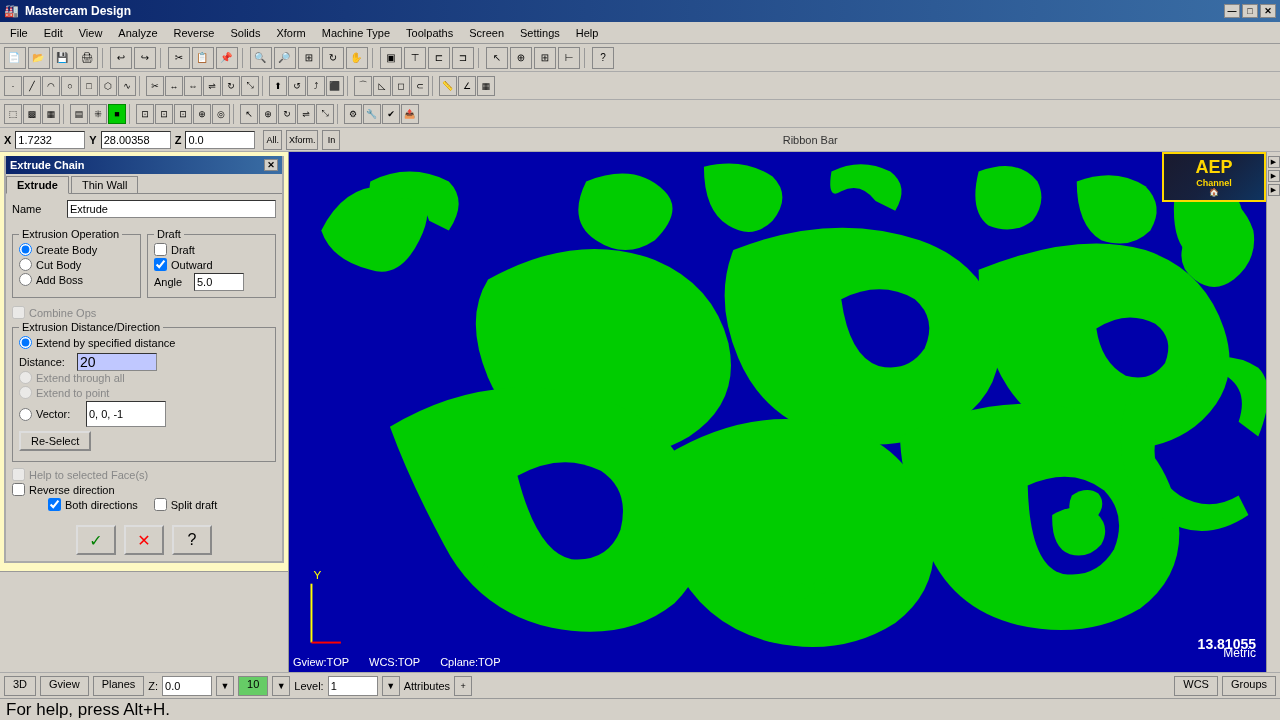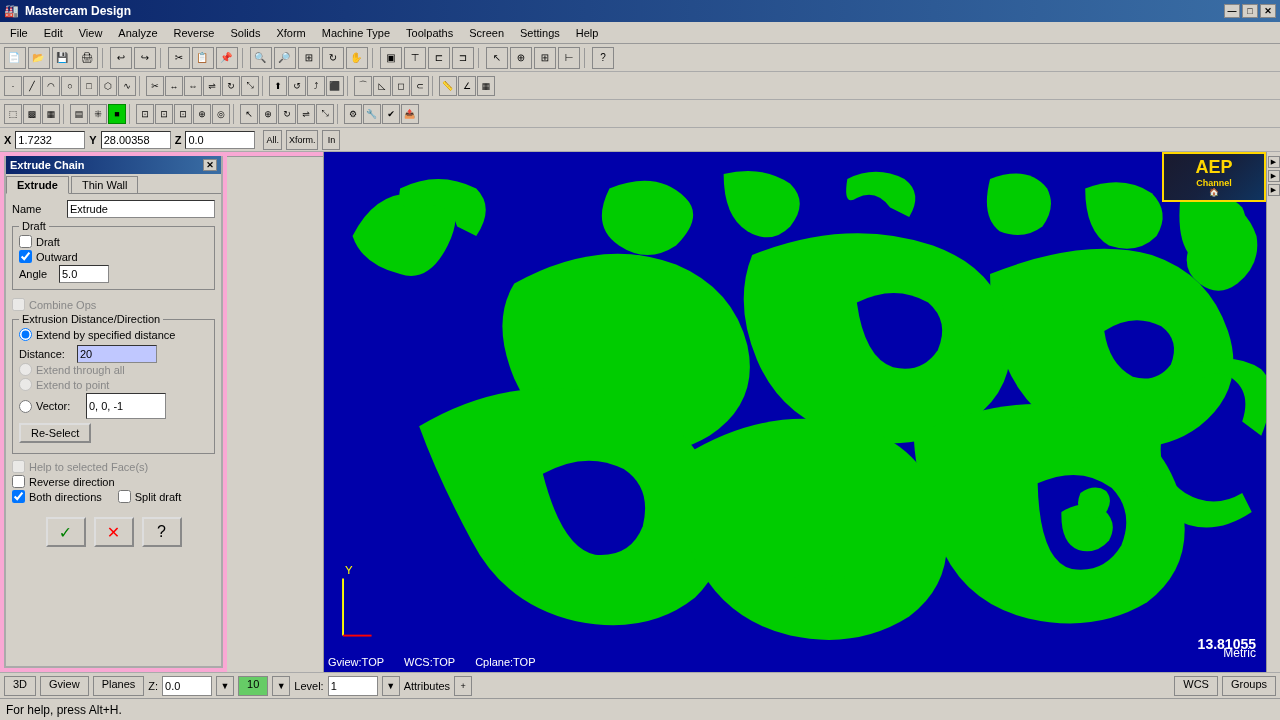--- a/index.html
+++ b/index.html
@@ -87,25 +87,25 @@
     }
 
     
     #main-area {
       display: flex;
       height: calc(720px - 22px - 22px - 28px - 28px - 28px - 24px - 26px - 22px);
     }
 
     
     #left-panel {
-      width: 324px;
-      background: #f9a8d4;
+      width: 289px;
+      background: #fef9c3;
       border-right: 1px solid #999;
       display: flex;
-      flex-direction: row;
+      flex-direction: column;
       position: relative;
     }
 
     
     #extrude-dialog {
       margin: 4px;
       background: #d4d0c8;
       border: 2px solid #aaa;
       border-top: none;
       position: relative;
@@ -150,21 +150,21 @@
     .dialog-tab.active {
       background: #d4d0c8;
       border-bottom: 1px solid #d4d0c8;
       font-weight: bold;
       margin-bottom: -1px;
       z-index: 1;
     }
 
     
     #dialog-content { padding: 6px; }
-    .form-row { display: flex; align-items: center; margin-bottom: 0; }
+    .form-row { display: flex; align-items: center; margin-bottom: 8px; }
     .form-label { width: 55px; font-size: 11px; }
     .form-input {
       flex: 1; height: 18px;
       border: 1px inset #888;
       background: white;
       font-size: 11px;
       padding: 0 2px;
     }
 
     
@@ -196,21 +196,21 @@
       font-size: 11px;
       padding: 0 2px;
     }
 
     .dist-row { display: flex; align-items: center; margin-top: 4px; font-size: 11px; }
     .dist-label { width: 58px; }
     .dist-input {
       width: 80px; height: 18px;
       border: 1px inset #888;
       background: #c0c8ff;
-      font-size: 11px;
+      font-size: 14px;
       padding: 0 2px;
     }
 
     .vector-row { display: flex; align-items: center; font-size: 11px; }
     .vector-label { width: 50px; }
     .vector-input {
       width: 80px; height: 18px;
       border: 1px inset #888;
       background: white;
       font-size: 11px;
@@ -277,21 +277,21 @@
     }
 
     
     #status-bar {
       background: #d4d0c8;
       height: 22px;
       display: flex;
       align-items: center;
       border-top: 1px solid #999;
       padding: 0 6px;
-      font-size: 12px;
+      font-size: 17px;
     }
 
     
     #bottom-toolbar {
       background: #d4d0c8;
       height: 26px;
       display: flex;
       align-items: center;
       border-top: 1px solid #aaa;
       padding: 0 4px;
@@ -515,20 +515,21 @@
 <div id="coords-bar">
   <span class="coord-label">X</span>
   <input class="coord-input" value="1.7232" style="">
   <span class="coord-label">Y</span>
   <input class="coord-input" value="28.00358" style="">
   <span class="coord-label">Z</span>
   <input class="coord-input" value="0.0" style="">
   <div class="tb-btn-small" style="margin-left:4px;">All.</div>
   <div class="tb-btn-small">Xform.</div>
   <div class="tb-btn-small">In</div>
+  <div id="ribbon-bar-label">Ribbon Bar</div>
 </div>
 
 <div id="main-area" style="height: 520px;">
 
   <div id="left-panel">
     <div id="extrude-dialog">
 
       <div id="dialog-title-bar">
         <span>Extrude Chain</span>
         <div class="dialog-close-btn">✕</div>
@@ -541,20 +542,37 @@
 
       <div id="dialog-content">
 
         <div class="form-row">
           <span class="form-label">Name</span>
           <input class="form-input" value="Extrude" style="">
         </div>
 
         <div style="display:flex; gap:6px;">
 
+          <div class="group-box" style="flex:1; margin-top:8px;">
+            <span class="group-box-title">Extrusion Operation</span>
+            <div style="margin-top:4px;">
+              <div class="radio-row">
+                <input type="radio" name="extop" id="rb_create" checked="" style="">
+                <label for="rb_create">Create Body</label>
+              </div>
+              <div class="radio-row">
+                <input type="radio" name="extop" id="rb_cut" style="">
+                <label for="rb_cut">Cut Body</label>
+              </div>
+              <div class="radio-row">
+                <input type="radio" name="extop" id="rb_boss" style="">
+                <label for="rb_boss">Add Boss</label>
+              </div>
+            </div>
+          </div>
 
           <div class="group-box" style="flex:1; margin-top:8px;">
             <span class="group-box-title">Draft</span>
             <div style="margin-top:4px;">
               <div class="check-row">
                 <input type="checkbox" id="cb_draft" style="">
                 <label for="cb_draft">Draft</label>
               </div>
               <div class="check-row">
                 <input type="checkbox" id="cb_outward" checked="" style="">
@@ -602,21 +620,21 @@
         </div>
 
         <div class="check-row disabled-text">
           <input type="checkbox" id="cb_trim" disabled="" style="">
           <label for="cb_trim">Help to selected Face(s)</label>
         </div>
         <div class="check-row">
           <input type="checkbox" id="cb_reverse" style="">
           <label for="cb_reverse">Reverse direction</label>
         </div>
-        <div style="display:flex; gap:16px;">
+        <div style="display:flex; gap:16px;margin-left:36px;">
           <div class="check-row">
             <input type="checkbox" id="cb_both" checked="" style="">
             <label for="cb_both">Both directions</label>
           </div>
           <div class="check-row">
             <input type="checkbox" id="cb_split" style="">
             <label for="cb_split">Split draft</label>
           </div>
         </div>
       </div>

